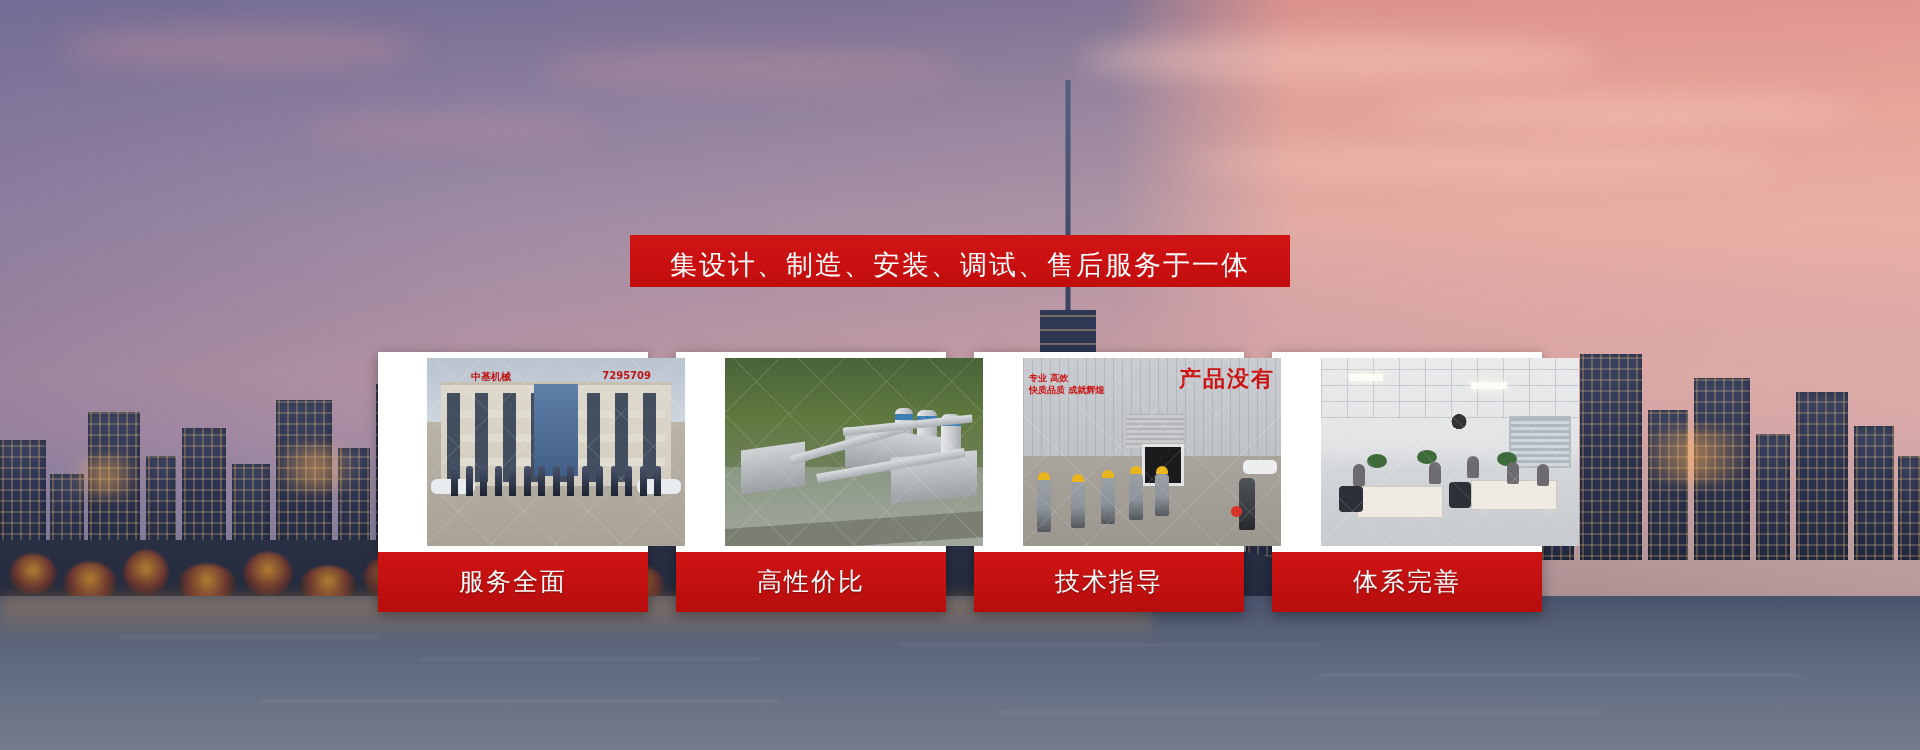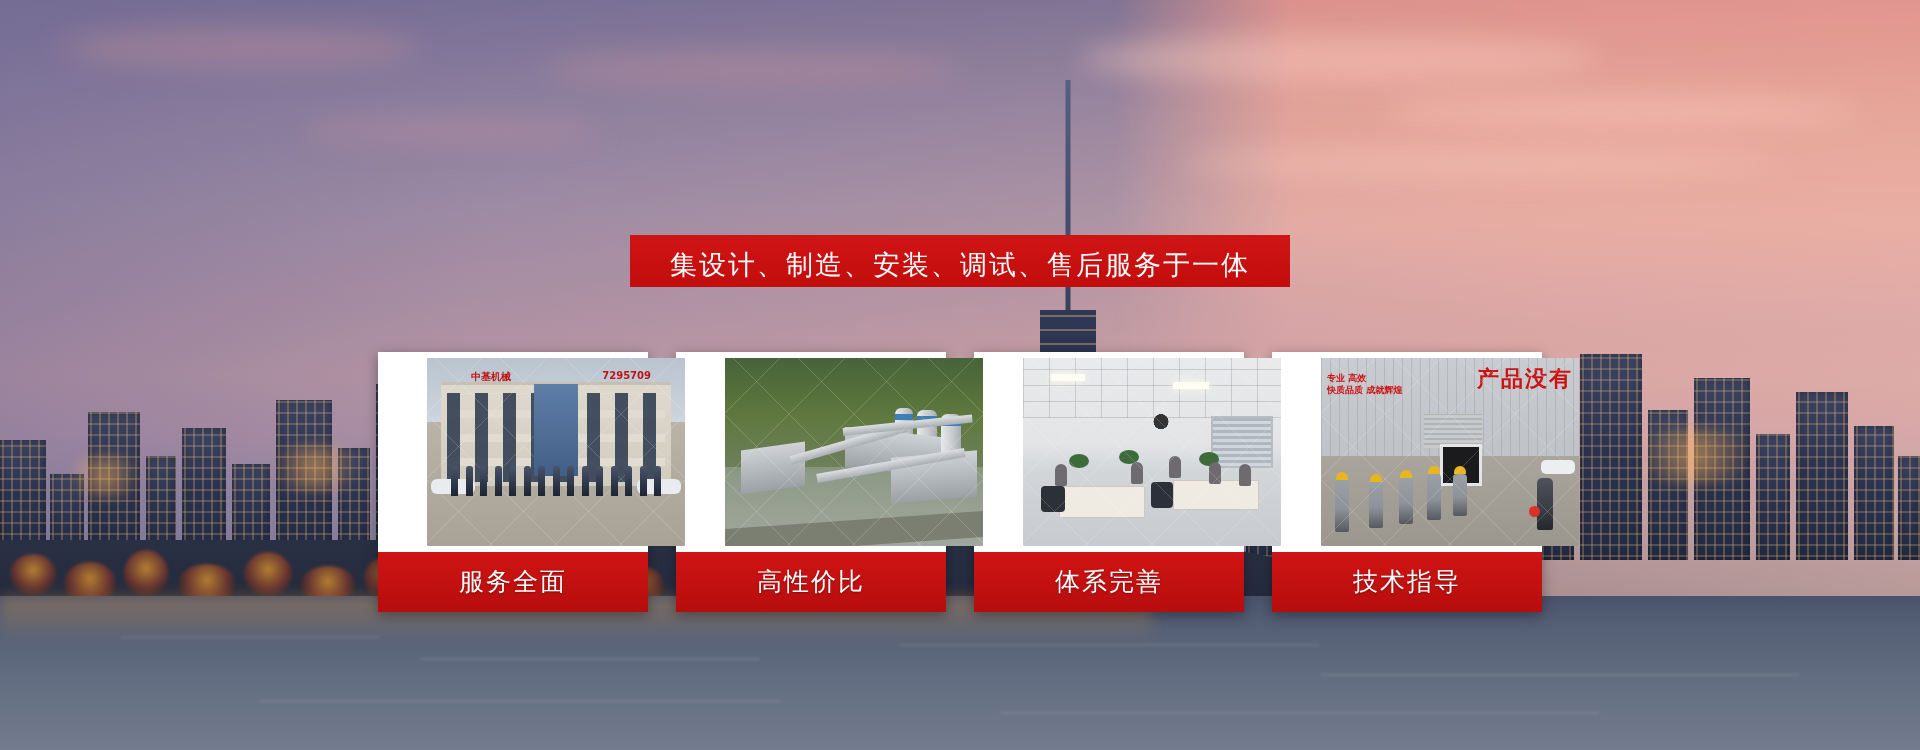--- a/index.html
+++ b/index.html
@@ -376,20 +376,51 @@
         <div class="shed" style="left:16px; top:88px; width:64px; height:44px; transform:skewY(-8deg);"></div>
         <div class="shed" style="left:120px;top:74px; width:96px; height:40px; transform:skewY(6deg);"></div>
         <div class="shed" style="left:166px;top:96px; width:86px; height:46px; transform:skewY(-5deg);"></div>
         <div class="belt" style="left:66px; top:98px; width:120px; height:9px; transform:rotate(-16deg);"></div>
         <div class="belt" style="left:92px; top:116px;width:150px; height:9px; transform:rotate(-10deg);"></div>
         <div class="belt" style="left:118px;top:70px; width:130px; height:8px; transform:rotate(-6deg);"></div>
         <div class="road" style="left:0; bottom:0; width:258px; height:26px; transform:skewY(-4deg);"></div>
         <div class="wm"></div>
       </div>
       <div class="card-label">高性价比</div>
+    </div>
+
+    <div class="card">
+      <div class="thumb t4">
+        <div class="wall"></div>
+        <div class="bigtext">产品没有</div>
+        <div class="smalltext">专业 高效<br>快质品质 成就辉煌</div>
+        <div class="shutter"></div>
+        <div class="door"></div>
+        <div class="wcar"></div>
+        <div class="worker" style="left:14px;  bottom:14px; height:52px;">
+            <i></i>
+          </div>
+        <div class="worker" style="left:48px;  bottom:18px;">
+            <i></i>
+          </div>
+        <div class="worker" style="left:78px;  bottom:22px;">
+            <i></i>
+          </div>
+        <div class="worker" style="left:106px; bottom:26px;">
+            <i></i>
+          </div>
+        <div class="worker" style="left:132px; bottom:30px; height:42px;">
+            <i></i>
+          </div>
+        <div class="boss">
+            <b></b>
+          </div>
+        <div class="wm"></div>
+      </div>
+      <div class="card-label">技术指导</div>
     </div>
 
     <div class="card">
       <div class="thumb t3">
         <div class="ceil"></div>
         <div class="lamp" style="left:28px; top:16px; width:34px; height:7px;"></div>
         <div class="lamp" style="left:150px;top:24px; width:36px; height:7px;"></div>
         <div class="window"></div>
         <div class="logo"></div>
         <div class="plant" style="left:46px; top:96px;"></div>
@@ -402,45 +433,14 @@
         <div class="pers" style="left:32px; top:106px;"></div>
         <div class="pers" style="left:108px;top:104px;"></div>
         <div class="pers" style="left:146px;top:98px;"></div>
         <div class="pers" style="left:186px;top:104px;"></div>
         <div class="pers" style="left:216px;top:106px;"></div>
         <div class="wm"></div>
       </div>
       <div class="card-label">体系完善</div>
     </div>
 
-    <div class="card">
-      <div class="thumb t4">
-        <div class="wall"></div>
-        <div class="bigtext">产品没有</div>
-        <div class="smalltext">专业 高效<br>快质品质 成就辉煌</div>
-        <div class="shutter"></div>
-        <div class="door"></div>
-        <div class="wcar"></div>
-        <div class="worker" style="left:14px;  bottom:14px; height:52px;">
-            <i></i>
-          </div>
-        <div class="worker" style="left:48px;  bottom:18px;">
-            <i></i>
-          </div>
-        <div class="worker" style="left:78px;  bottom:22px;">
-            <i></i>
-          </div>
-        <div class="worker" style="left:106px; bottom:26px;">
-            <i></i>
-          </div>
-        <div class="worker" style="left:132px; bottom:30px; height:42px;">
-            <i></i>
-          </div>
-        <div class="boss">
-            <b></b>
-          </div>
-        <div class="wm"></div>
-      </div>
-      <div class="card-label">技术指导</div>
-    </div>
-
   </div>
 </div>
 
 </body></html>

